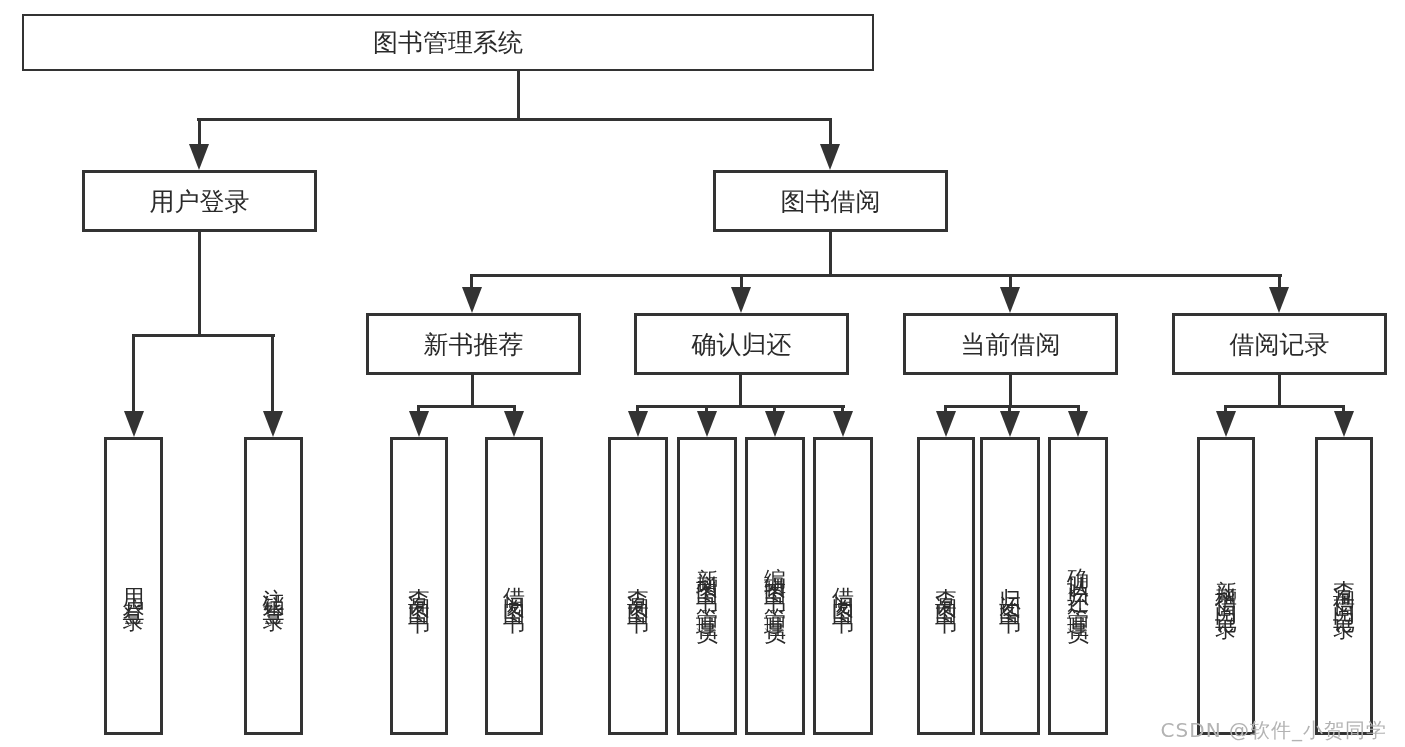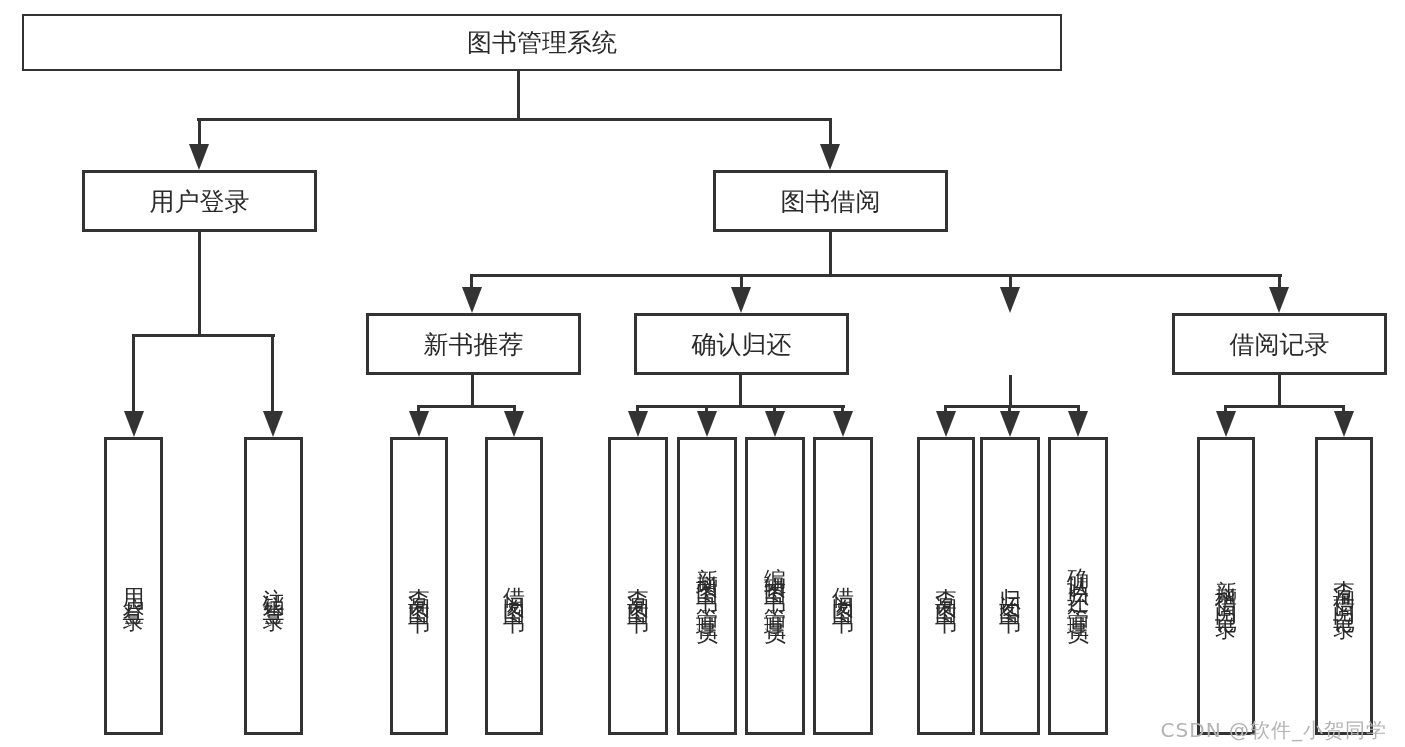--- a/index.html
+++ b/index.html
@@ -49,21 +49,21 @@
     letter-spacing: 1px;
     color: #b3b3b3;
     z-index: 5;
   }
 </style>
 </head>
 <body>
 
 <div class="canvas">
 
-  <div class="node node-top" style="left:22px; top:14px; width:1040px; height:57px;">图书管理系统</div>
+  <div class="node node-top" style="left:22px; top:14px; width:852px; height:57px;">图书管理系统</div>
 
   <div class="vline" style="left:517px; top:71px; height:48px;"></div>
 
   <div class="hline" style="left:197px; top:118px; width:635px;"></div>
 
   <div class="vline" style="left:198px; top:118px; height:28px;"></div>
   <div class="arrow" style="left:189px; top:144px;"></div>
   <div class="vline" style="left:829px; top:118px; height:28px;"></div>
   <div class="arrow" style="left:820px; top:144px;"></div>
 
@@ -86,20 +86,21 @@
   <div class="arrow" style="left:462px; top:287px;"></div>
   <div class="vline" style="left:740px; top:274px; height:15px;"></div>
   <div class="arrow" style="left:731px; top:287px;"></div>
   <div class="vline" style="left:1009px; top:274px; height:15px;"></div>
   <div class="arrow" style="left:1000px; top:287px;"></div>
   <div class="vline" style="left:1278px; top:274px; height:15px;"></div>
   <div class="arrow" style="left:1269px; top:287px;"></div>
 
   <div class="node" style="left:366px; top:313px; width:215px; height:62px;">新书推荐</div>
   <div class="node" style="left:634px; top:313px; width:215px; height:62px;">确认归还</div>
+  <div class="node" style="left:903px; top:313px; width:215px; height:62px;">当前借阅</div>
   <div class="node" style="left:1172px; top:313px; width:215px; height:62px;">借阅记录</div>
 
   <div class="vline" style="left:471px; top:375px; height:33px;"></div>
   <div class="hline" style="left:417px; top:405px; width:99px;"></div>
   <div class="vline" style="left:417px; top:405px; height:10px;"></div>
   <div class="arrow" style="left:409px; top:411px;"></div>
   <div class="vline" style="left:513px; top:405px; height:10px;"></div>
   <div class="arrow" style="left:504px; top:411px;"></div>
 
   <div class="vline" style="left:739px; top:375px; height:33px;"></div>

